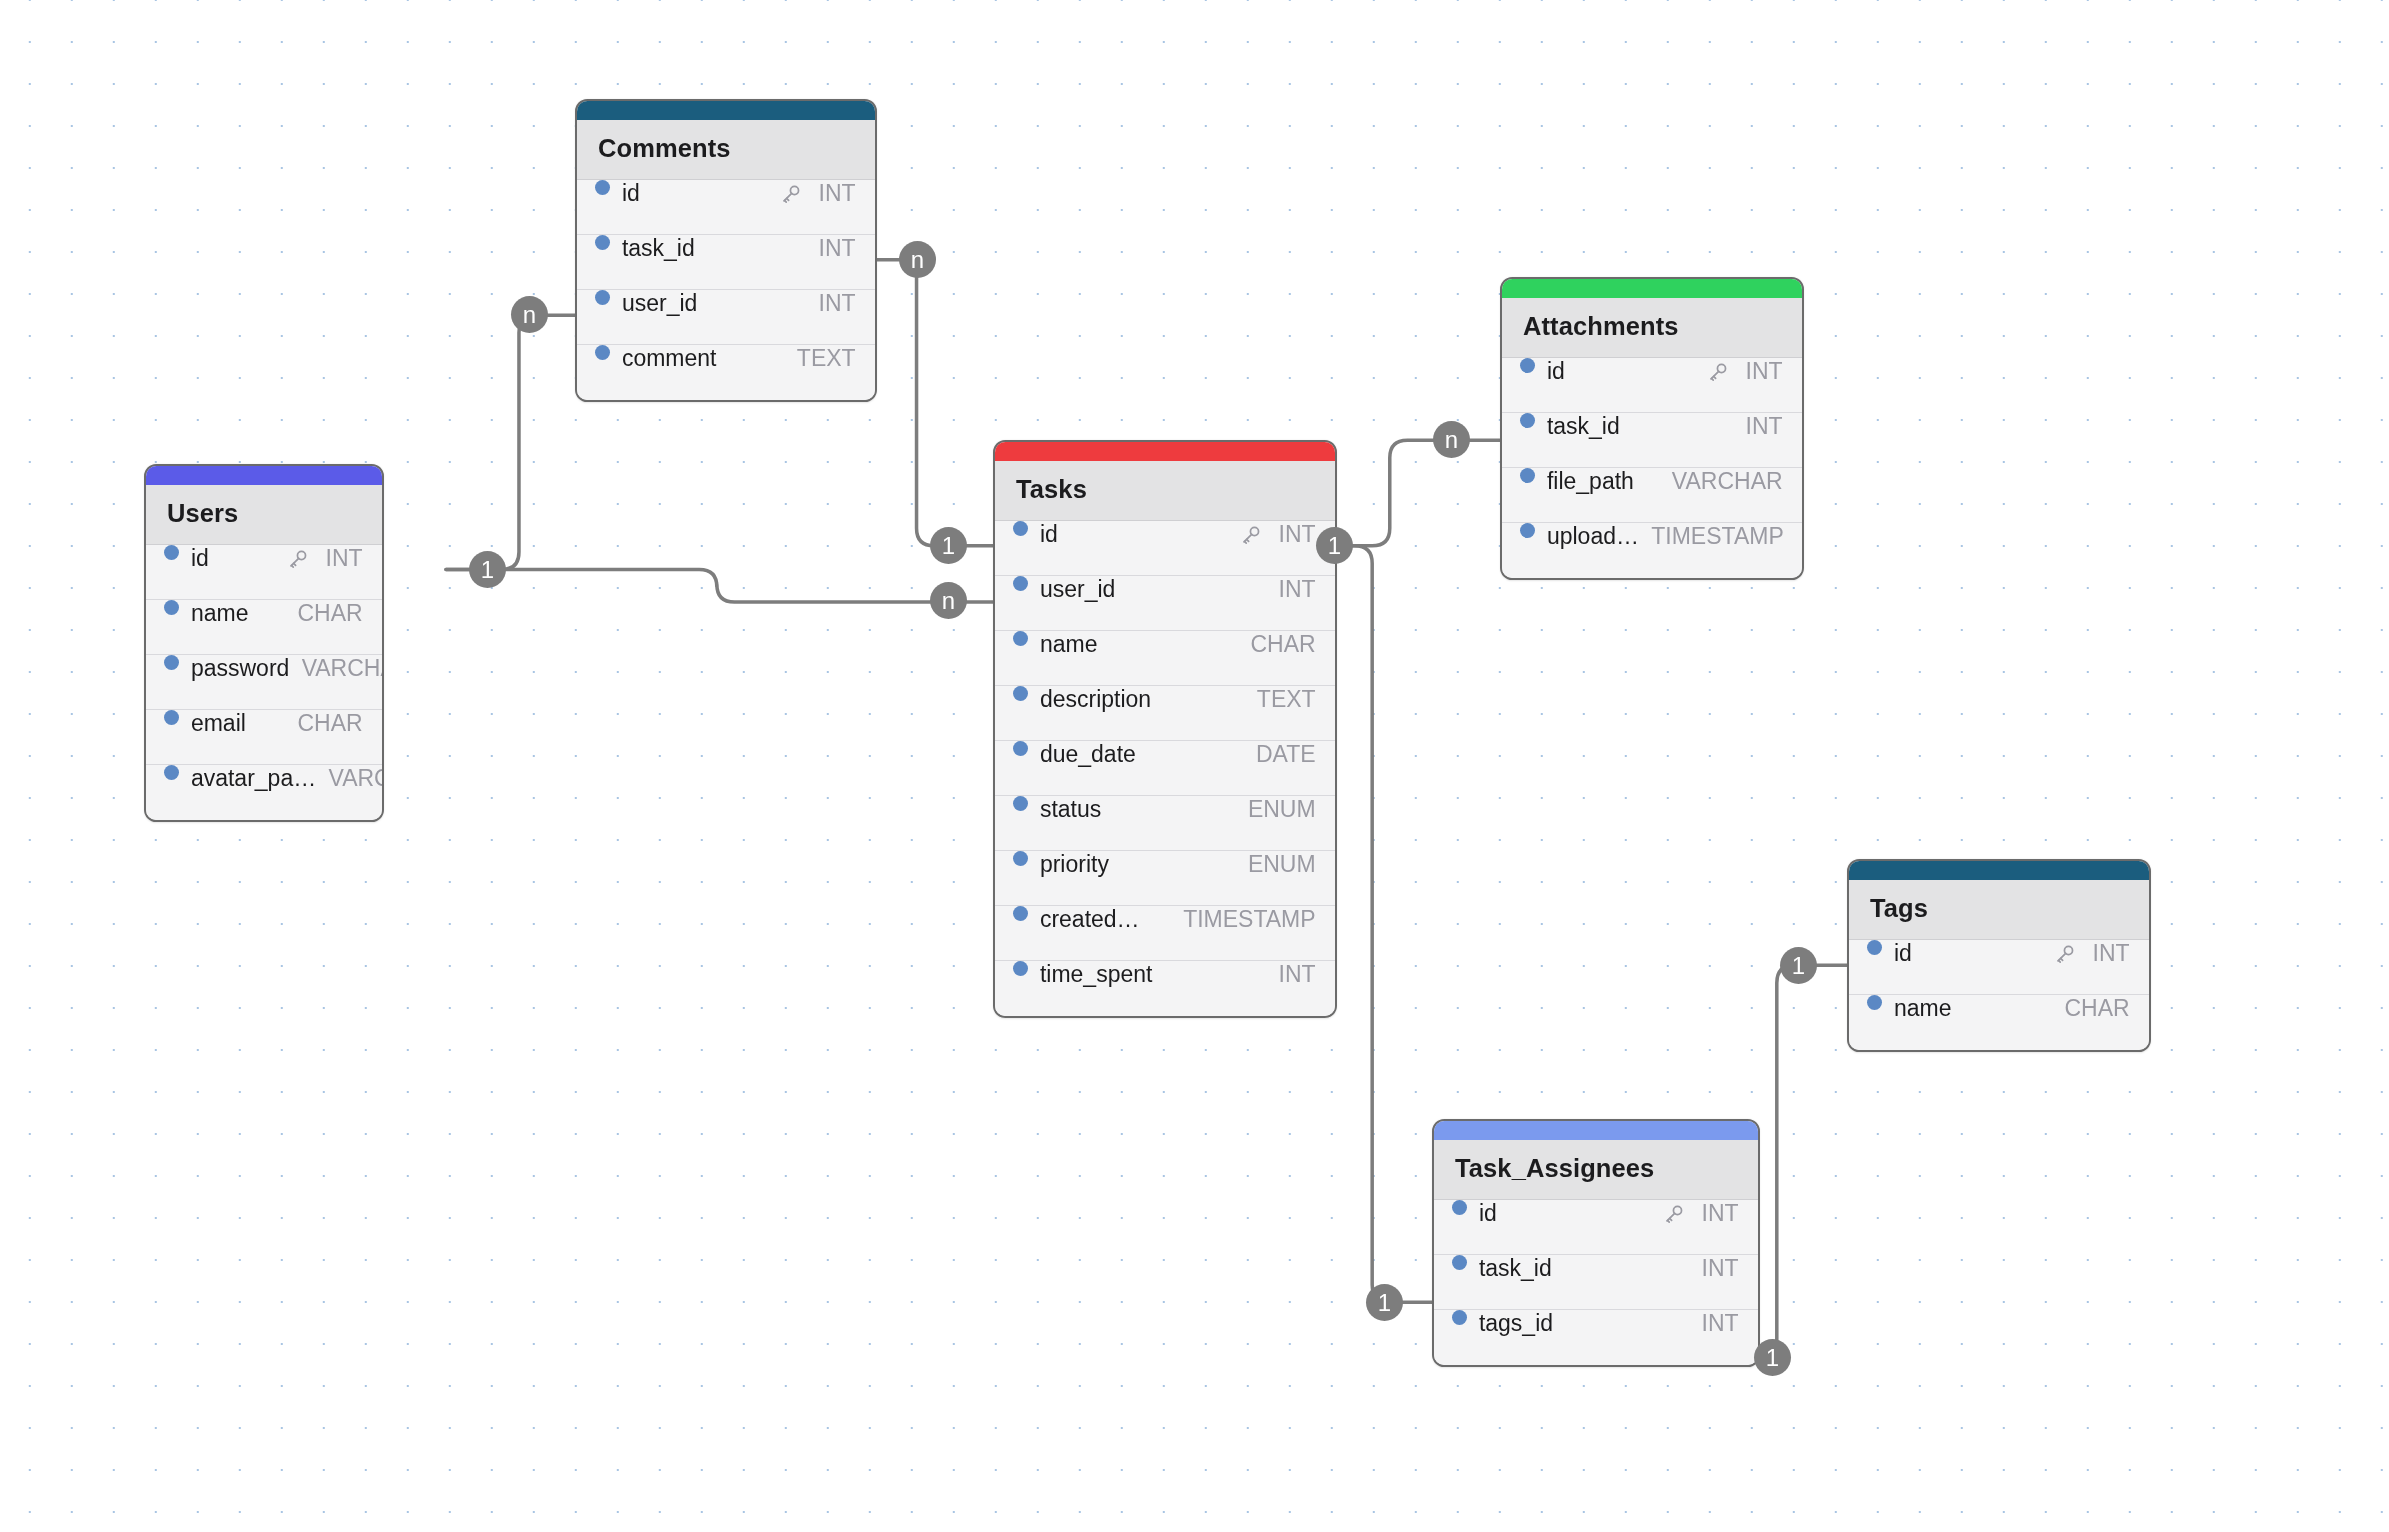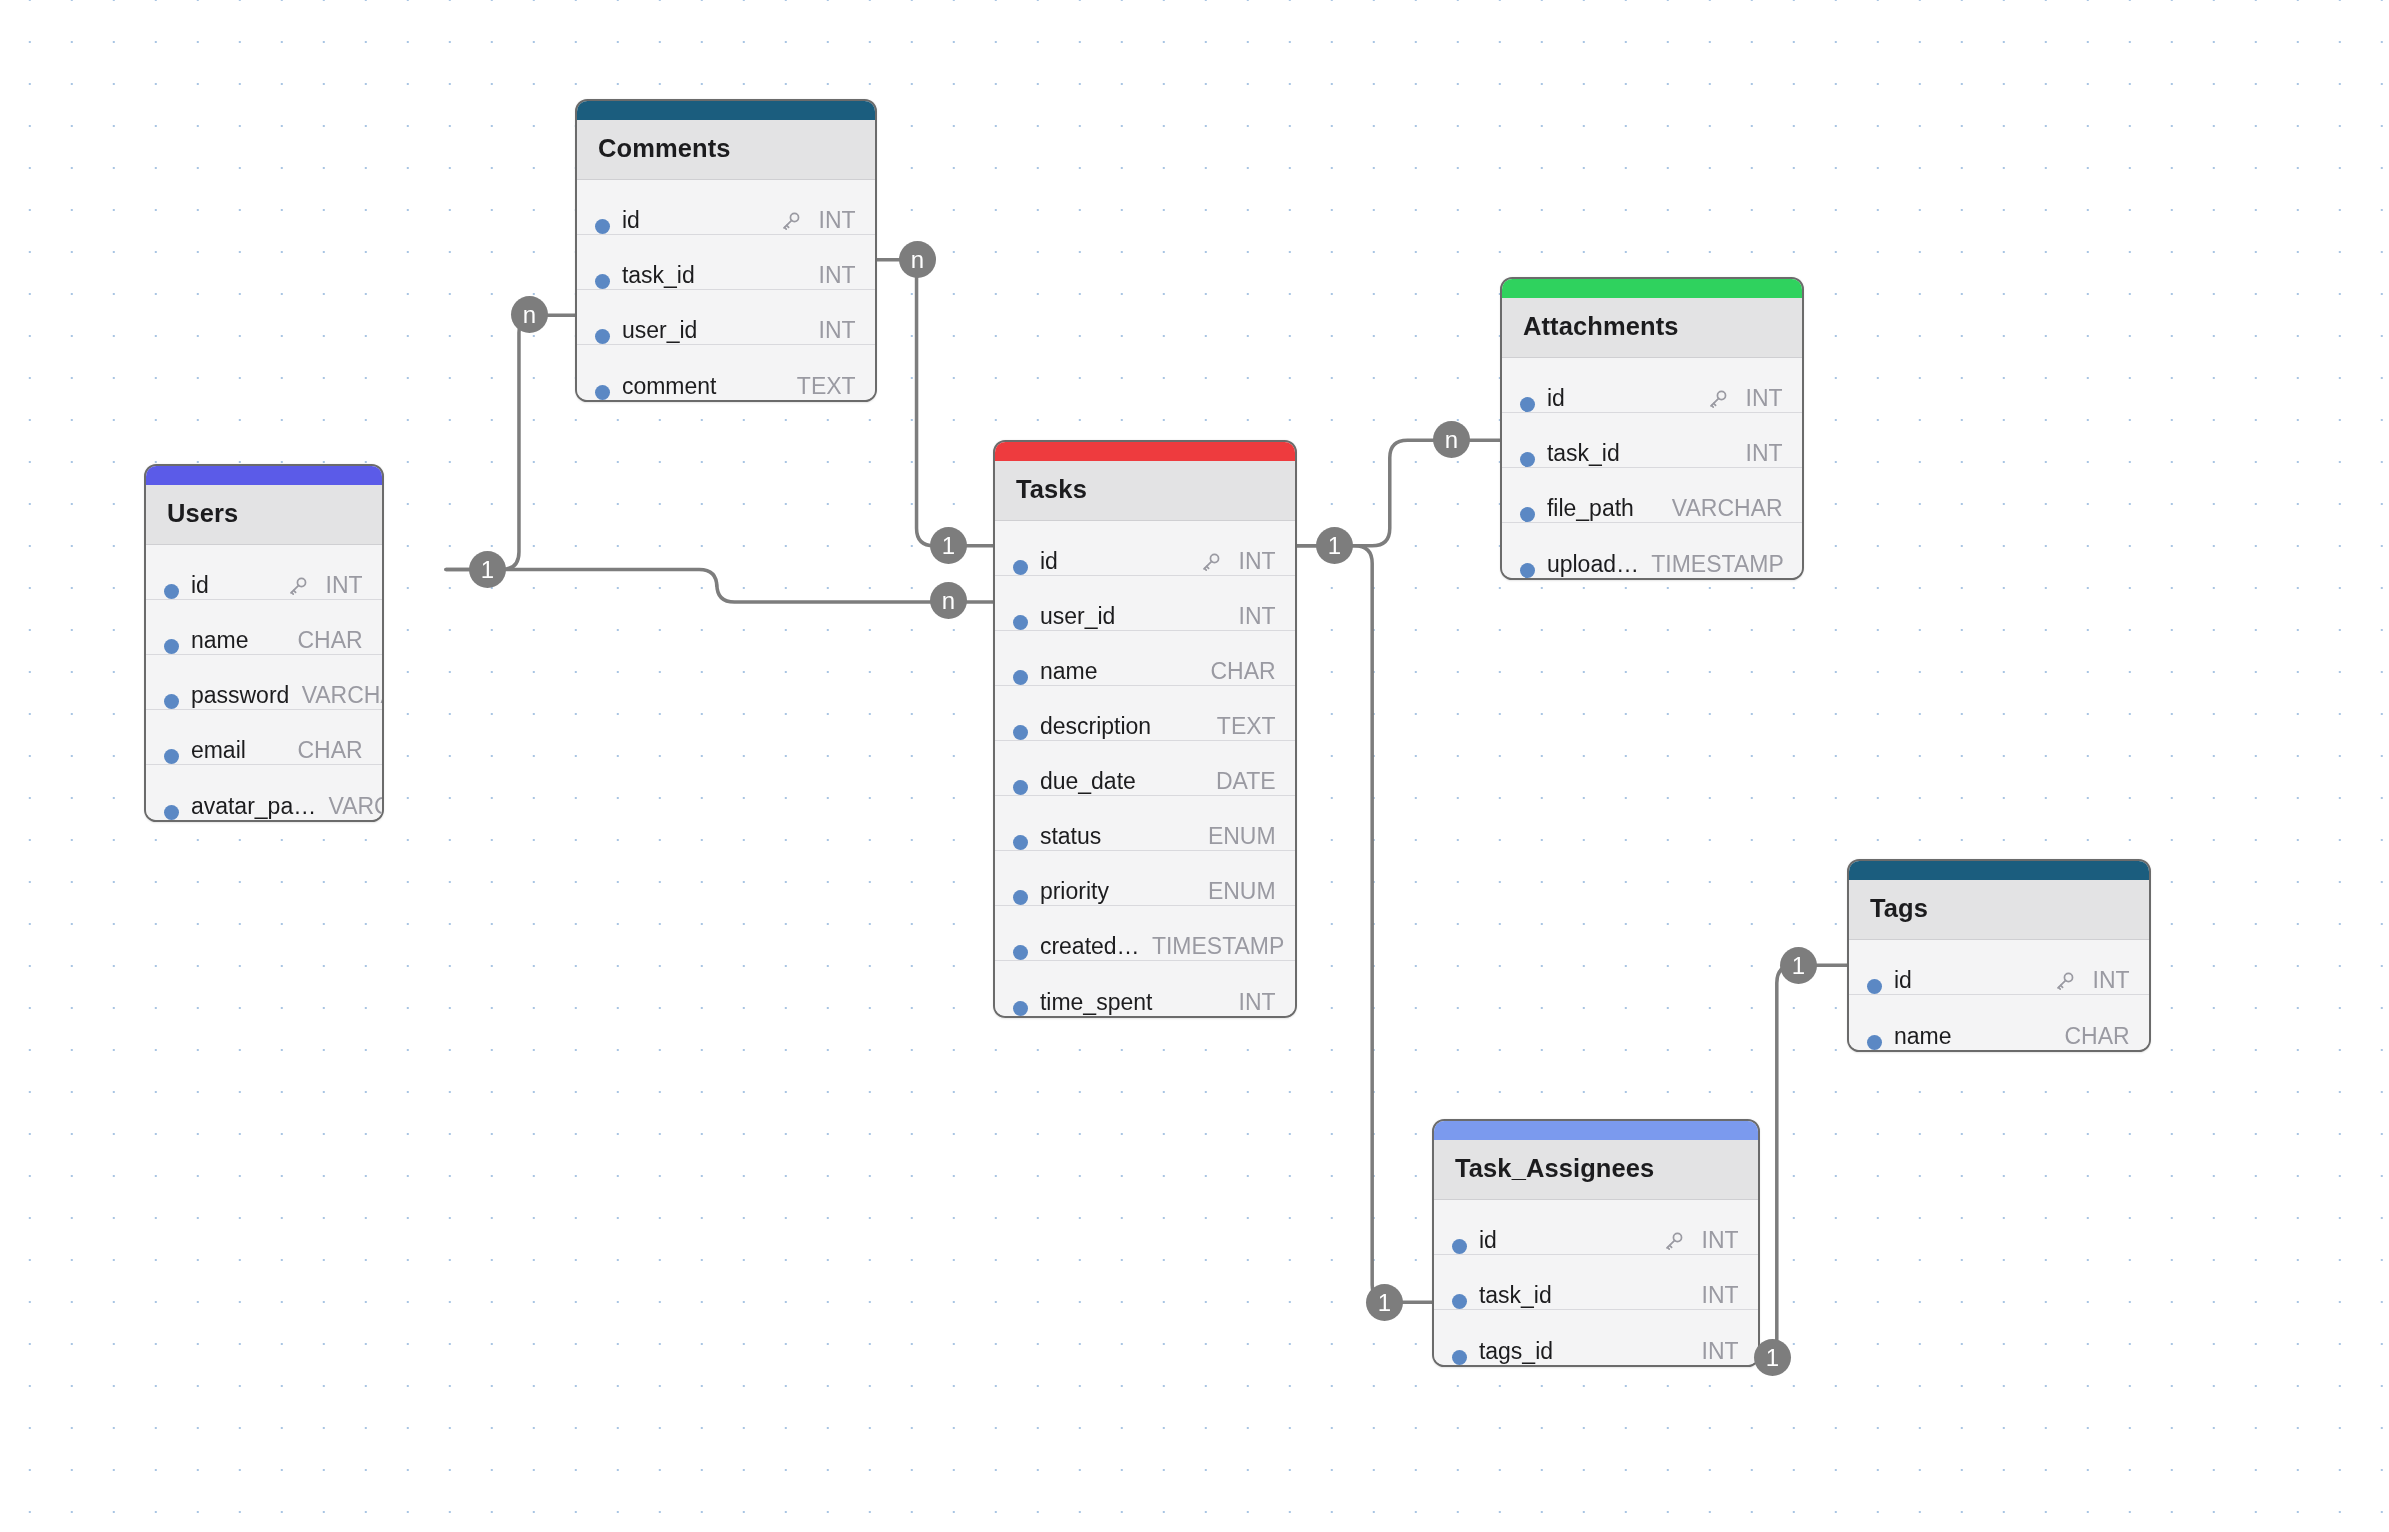--- a/index.html
+++ b/index.html
@@ -80,21 +80,21 @@
     color: #1c1c1e;
     padding: 14px 21px 16px 21px;
     letter-spacing: 0.1px;
     border-bottom: 1.8px solid #cfcfd2;
     white-space: nowrap;
   }
 
   .tbl-row {
     height: 55px;
     display: flex;
-    align-items: flex-end;
+    align-items: flex-start;
     padding: 0 19.4px 0 17.6px;
     background: #f4f4f5;
     border-bottom: 1.8px solid #d9d9dd;
     gap: 12.3px;
   }
   .tbl-row:last-child { border-bottom: none; }
 
   .col-dot {
     width: 15px;
     height: 15px;
@@ -230,21 +230,21 @@
           </span>
         </div>
         <div class="tbl-row">
           <span class="col-dot"></span>
           <span class="col-name">avatar_pa…</span>
           <span class="col-right">
             <span class="col-type">VARCHAR</span>
           </span>
         </div>
       </div>
-      <div class="table-card" style="left: 993px; top: 440px; width: 304px;">
+      <div class="table-card" style="left: 993px; top: 440px; width: 344px;">
         <div class="tbl-accent" style="background: rgb(238, 59, 62);"></div>
         <div class="tbl-title">Tasks</div>
         <div class="tbl-row">
           <span class="col-dot"></span>
           <span class="col-name">id</span>
           <span class="col-right">
             <span class="key-icon">
               <svg viewBox="0 0 24 24" aria-hidden="true">
                 <g fill="none" stroke="#9a9aa2" stroke-width="1.9" stroke-linecap="round" stroke-linejoin="round">
                   <circle cx="15.8" cy="8.2" r="4.4"></circle>

